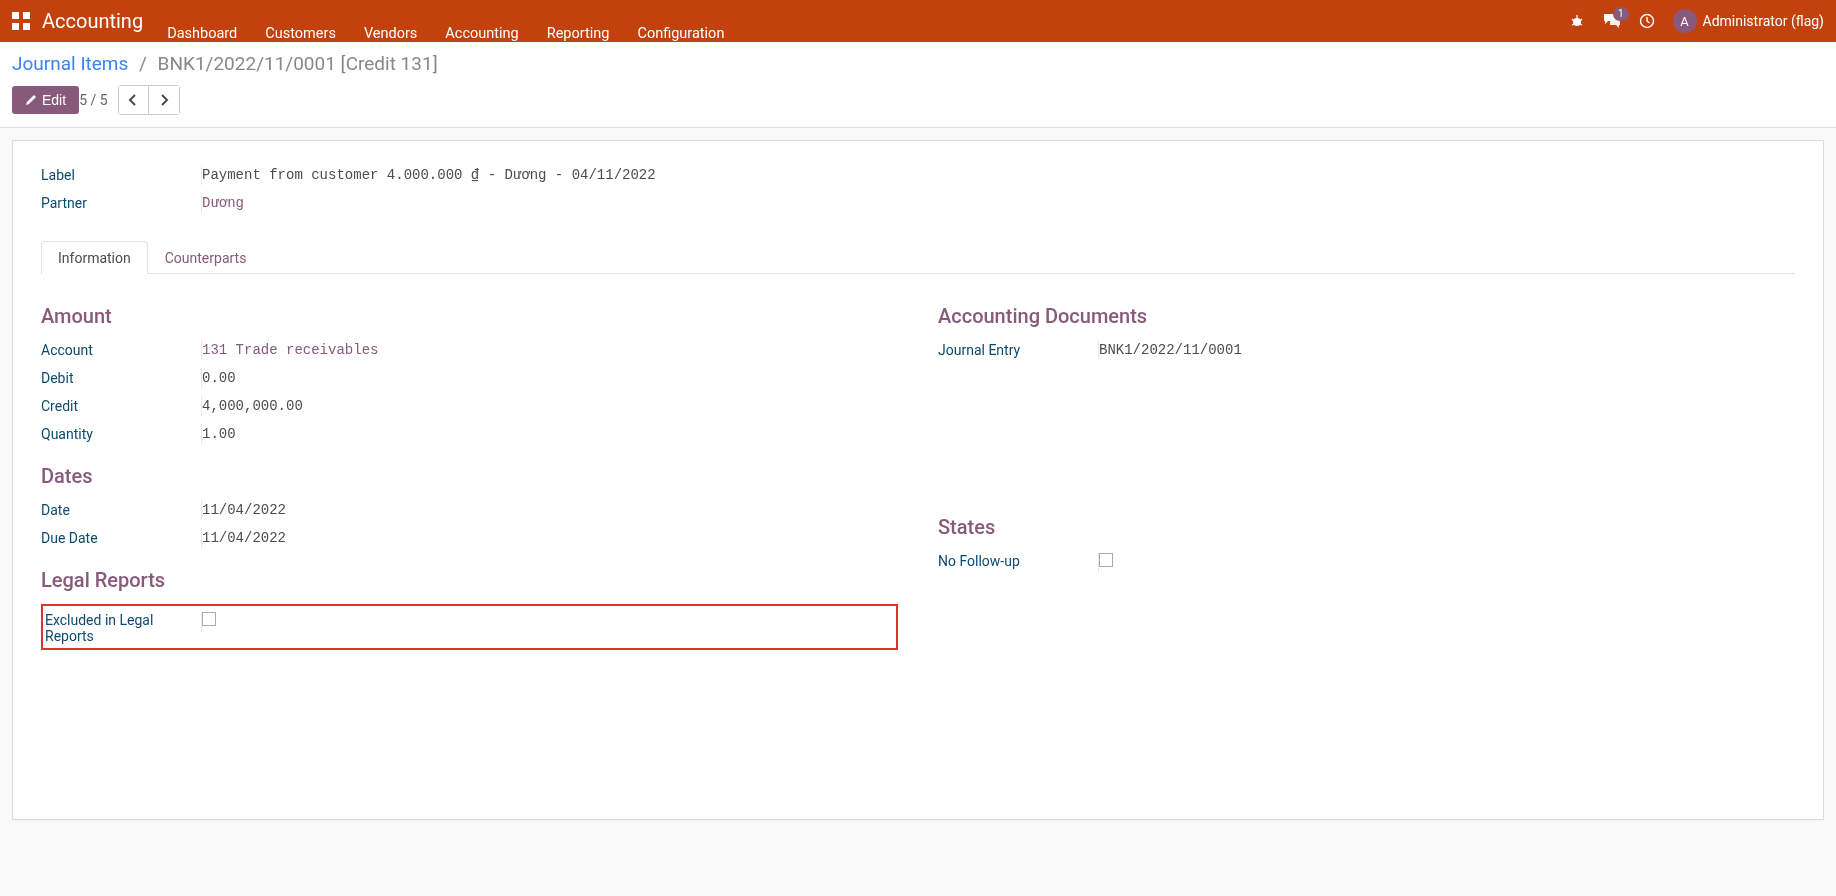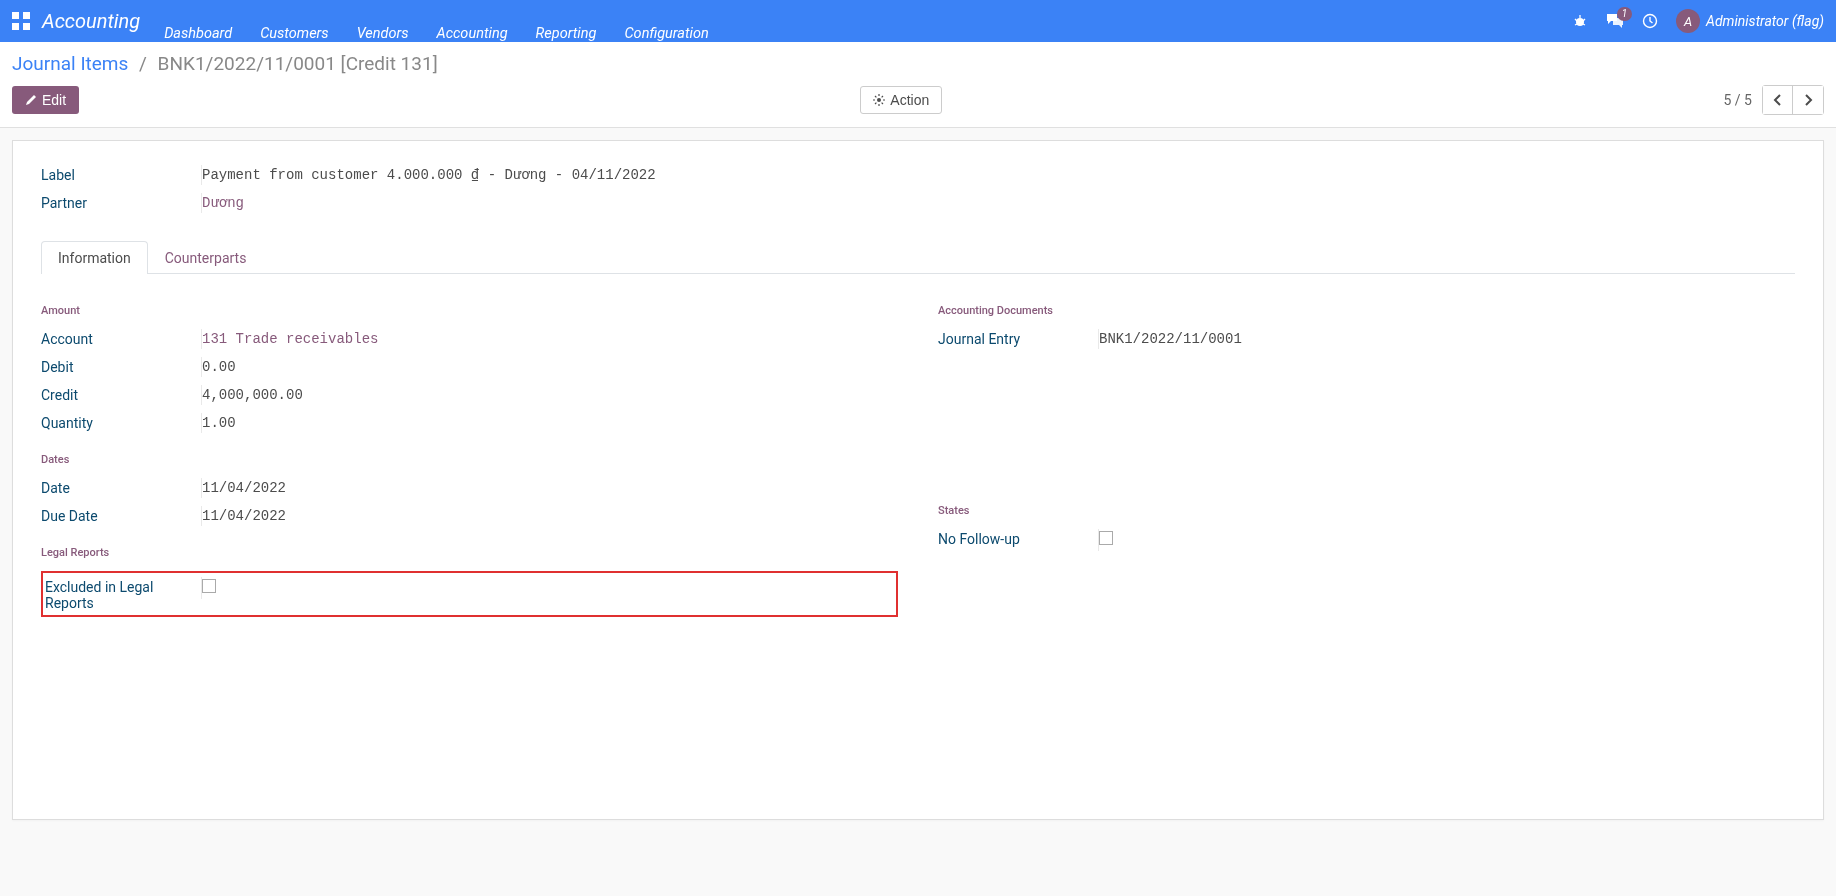--- a/index.html
+++ b/index.html
@@ -1,18 +1,18 @@
 <!DOCTYPE html>
 <html><head>
 <meta charset="utf-8">
 <style>
   * { box-sizing: border-box; margin: 0; padding: 0; }
   body { font-family: -apple-system, BlinkMacSystemFont, "Segoe UI", Roboto, sans-serif; font-size: 14px; color: #4c4c4c; background: #f9f9f9; }
   
-  .topnav { background: #3b82f6; color: #fff; display: flex; align-items: center; height: 42px; padding: 0 12px; font-style: italic; }
+  .topnav { background: #c2410c; color: #fff; display: flex; align-items: center; height: 42px; padding: 0 12px; }
   .topnav .apps-icon { width: 18px; height: 18px; margin-right: 12px; cursor: pointer; }
   .topnav .brand { font-size: 20px; font-weight: 400; margin-right: 24px; }
   .topnav .menu { display: flex; gap: 28px; flex: 1; margin-top: 24px; }
   .topnav .menu a { color: #fff; text-decoration: none; font-size: 14.5px; cursor: pointer; }
   .topnav .right { display: flex; align-items: center; gap: 18px; }
   .topnav .icon-btn { position: relative; cursor: pointer; display:flex; align-items:center;}
   .topnav .badge { position: absolute; top: -6px; right: -8px; background: #875a7b; color: #fff; font-size: 10px; border-radius: 8px; padding: 1px 5px; line-height: 1.2;}
   .topnav .avatar { width: 24px; height: 24px; border-radius: 50%; background: #875a7b; color:#fff; display:inline-flex; align-items:center; justify-content:center; font-size:13px; margin-right:6px;}
   .topnav .user { display:flex; align-items:center; cursor:pointer;}
   
@@ -38,21 +38,21 @@
   .row .lbl { width: 160px; color: #0c4a6e; padding-top:2px; font-size:14px;}
   .row .val { flex: 1; border-left: 1px solid #e9e9e9; padding-left: 0; padding-top:2px; padding-bottom:2px;font-family:Liberation Mono, monospace;}
   .row .val.link { color: #875a7b; cursor:pointer;}
   
   .tabs { border-bottom: 1px solid #dee2e6; margin-top: 28px; display:flex;}
   .tabs .tab { padding: 8px 16px; cursor:pointer; color:#875a7b; border:1px solid transparent; border-bottom:none; margin-bottom:-1px;}
   .tabs .tab.active { color:#4c4c4c; background:#fff; border-color:#dee2e6; border-radius:4px 4px 0 0;}
   
   .form-cols { display:flex; gap:40px; margin-top:30px;}
   .col { flex:1;}
-  .section-title { color:#875a7b; font-size:11px; font-weight:500; margin: 20px 0 12px 0;}
+  .section-title { color:#875a7b; font-size:20px; font-weight:500; margin: 20px 0 12px 0;}
   .section-title.first { margin-top:0;}
   
   .highlighted { border: 2px solid #e03030; padding:4px 2px;}
   .checkbox { width:14px; height:14px; border:1px solid #aaa; display:inline-block; background:#fff;}
   
   svg { display:block;}
 </style>
 </head>
 <body>
 
@@ -107,29 +107,20 @@
     <span class="sep">/</span>
     <span class="current">BNK1/2022/11/0001 [Credit 131]</span>
   </div>
   <div class="actionrow">
     <button class="btn btn-primary">
       <svg width="12" height="12" viewBox="0 0 12 12" fill="#fff">
           <path d="M1 11l1-3 7-7 2 2-7 7-3 1z"></path>
         </svg>
       <span>Edit</span>
     </button>
-    <div class="center">
-      <button class="btn btn-outline">
-        <svg width="12" height="12" viewBox="0 0 12 12" fill="#4c4c4c">
-            <circle cx="6" cy="6" r="2"></circle>
-            <path d="M6 0v2M6 10v2M0 6h2M10 6h2M2 2l1.4 1.4M8.6 8.6L10 10M10 2L8.6 3.4M3.4 8.6L2 10" stroke="#4c4c4c" stroke-width="1.2"></path>
-          </svg>
-        <span>Action</span>
-      </button>
-    </div>
     <div class="pager">
       <span>5 / 5</span>
       <div class="nav">
         <button>
           <svg width="10" height="12" viewBox="0 0 10 12">
               <path d="M7 1L2 6l5 5" fill="none" stroke="#4c4c4c" stroke-width="2"></path>
             </svg>
         </button>
         <button>
           <svg width="10" height="12" viewBox="0 0 10 12">

